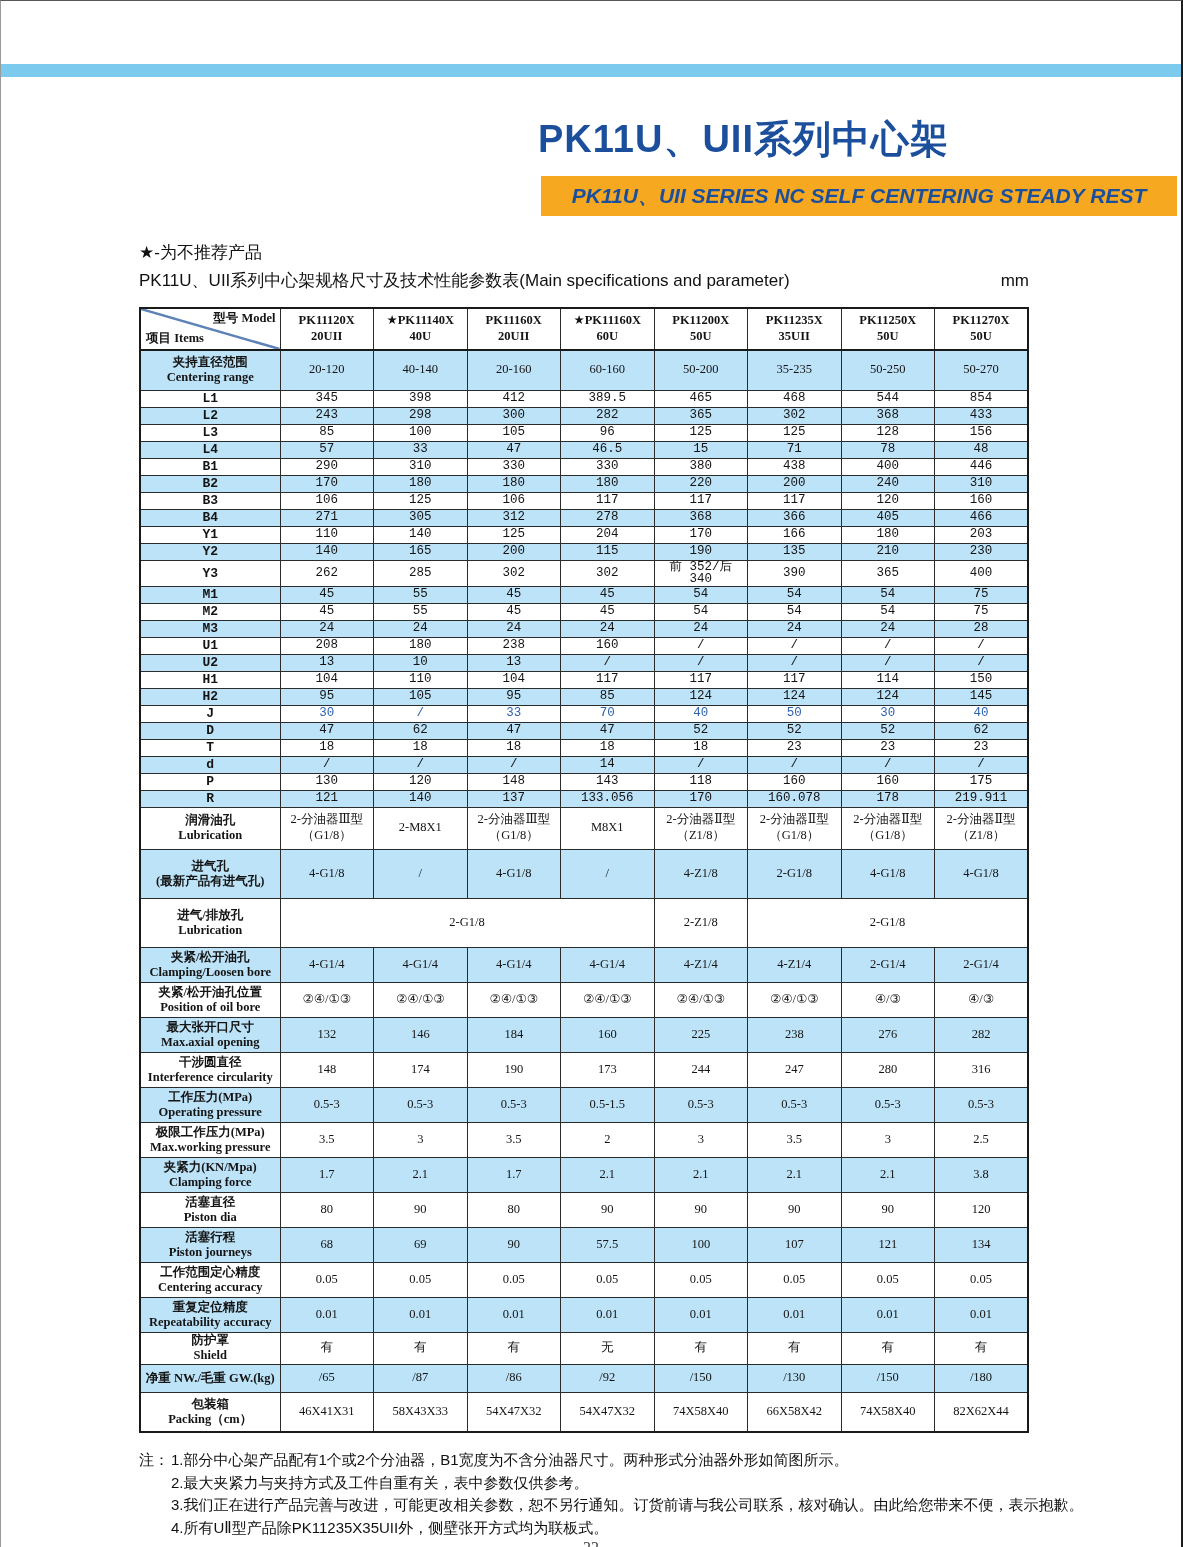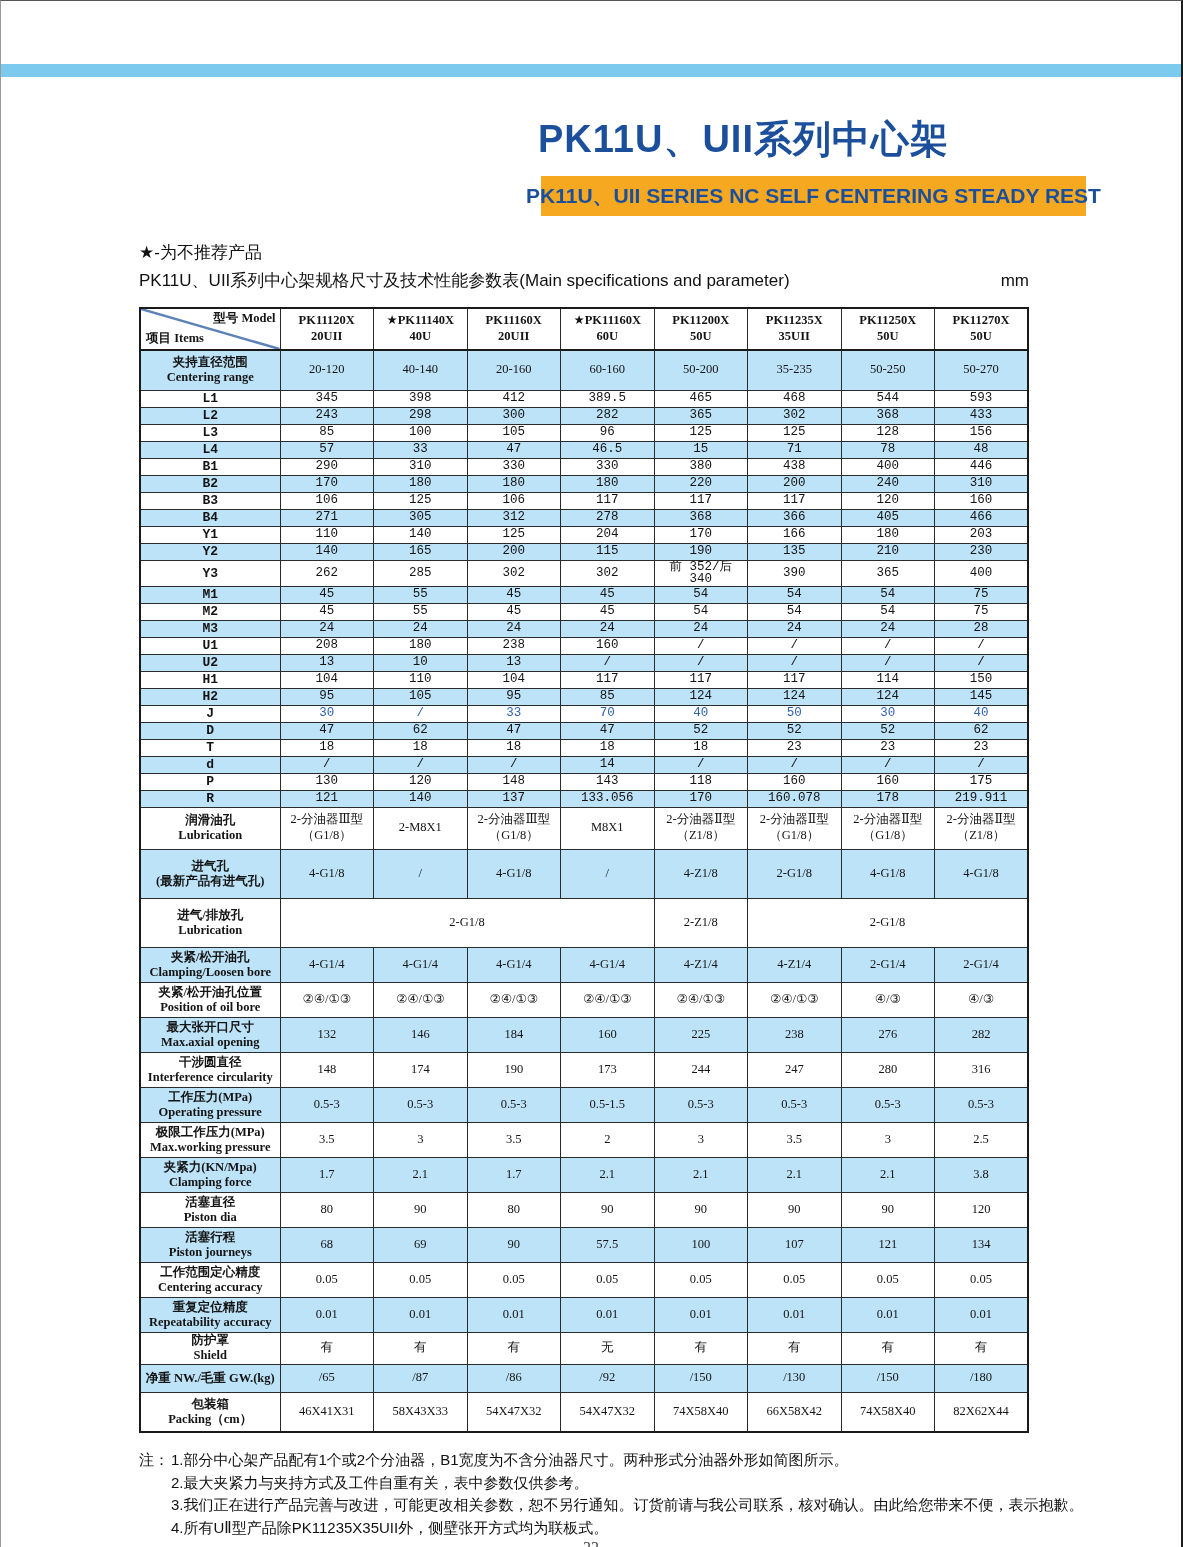--- a/index.html
+++ b/index.html
@@ -20,23 +20,23 @@
     position:absolute;left:0;top:63px;width:1181px;height:13px;
     background:var(--bar-blue,#7ccbee);
   }
   .page-title{
     position:absolute;left:537px;top:113px;
     font-size:38px;font-weight:bold;color:var(--title-blue,#1b4f9c);
     letter-spacing:1px;white-space:nowrap;
     font-family:"Liberation Sans","DejaVu Sans",sans-serif;
   }
   .banner{
-    position:absolute;left:540px;top:175px;width:545px;height:40px;
+    position:absolute;left:540px;top:175px;width:636px;height:40px;
     background:var(--banner-orange,#f5a820);
-    display:flex;align-items:center;justify-content:center;
+    display:flex;align-items:center;justify-content:center;font-style:italic;
   }
   .banner span{
     font-size:21px;font-weight:bold;color:var(--title-blue,#1b4f9c);white-space:nowrap;
   }
   .star-note{
     position:absolute;left:138px;top:240px;font-size:17px;color:#111;font-weight:500;
   }
   .caption-row{
     position:absolute;left:138px;top:268px;width:890px;
     display:flex;justify-content:space-between;align-items:baseline;
@@ -205,21 +205,21 @@
             <td>
               <div>465</div>
             </td>
             <td>
               <div>468</div>
             </td>
             <td>
               <div>544</div>
             </td>
             <td>
-              <div>593</div>
+              <div>854</div>
             </td>
           </tr>
           <tr class="dim shade">
             <th>
               <div>L2</div>
             </th>
             <td>
               <div>243</div>
             </td>
             <td>

